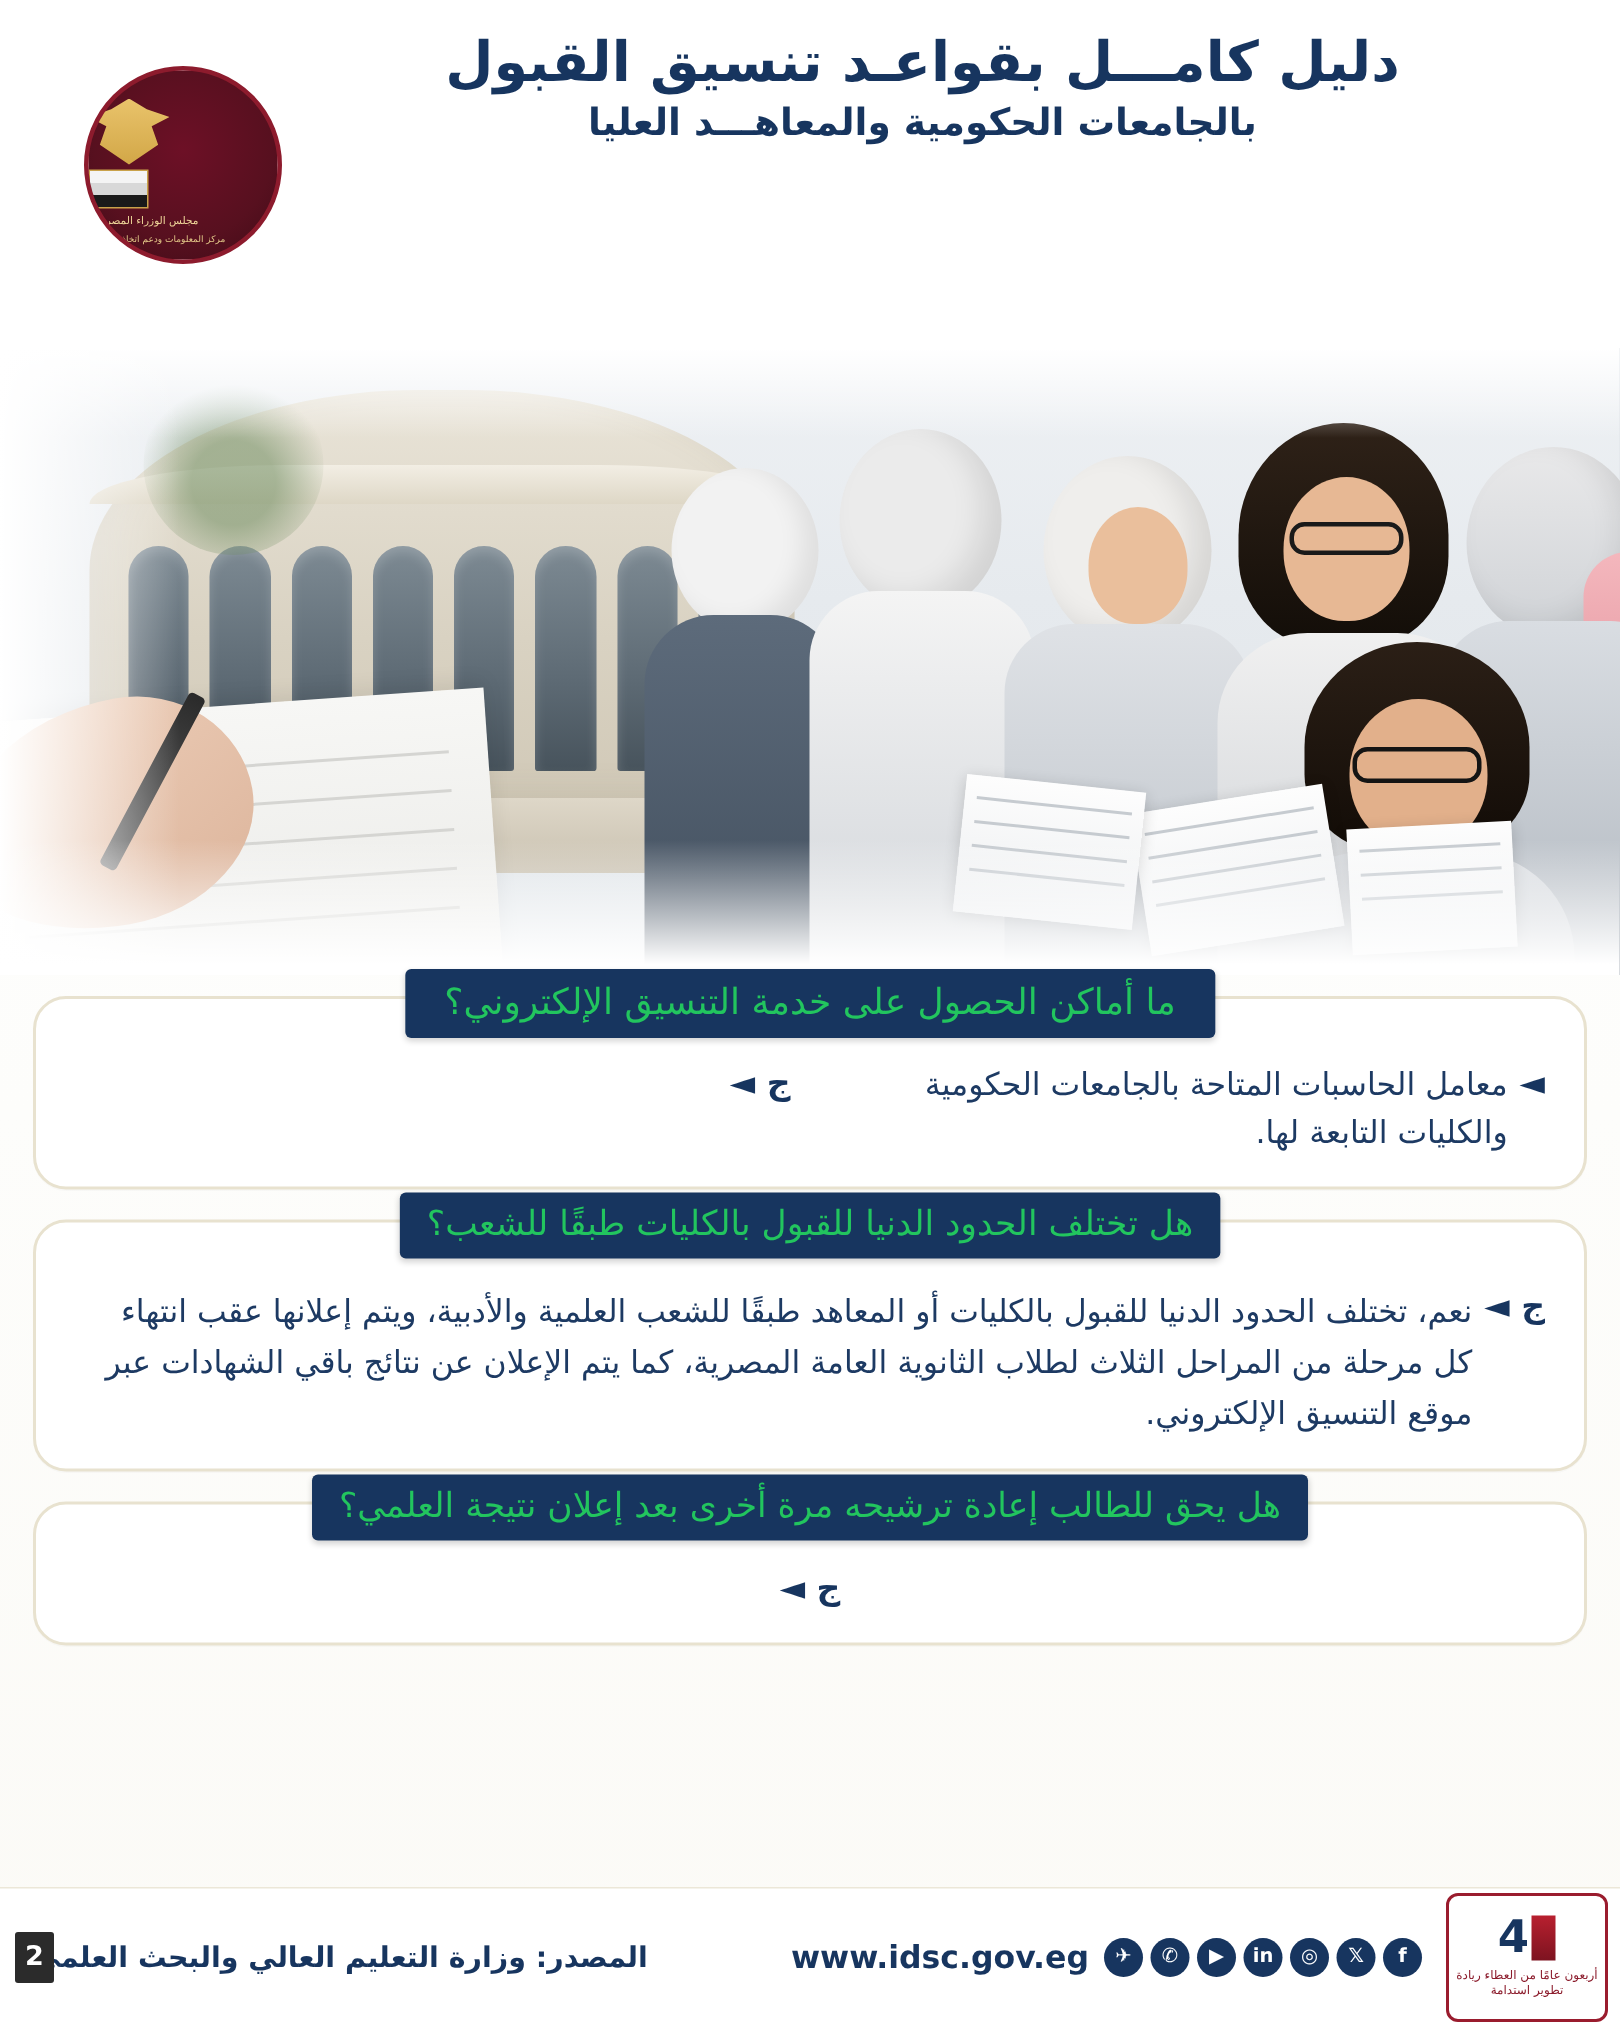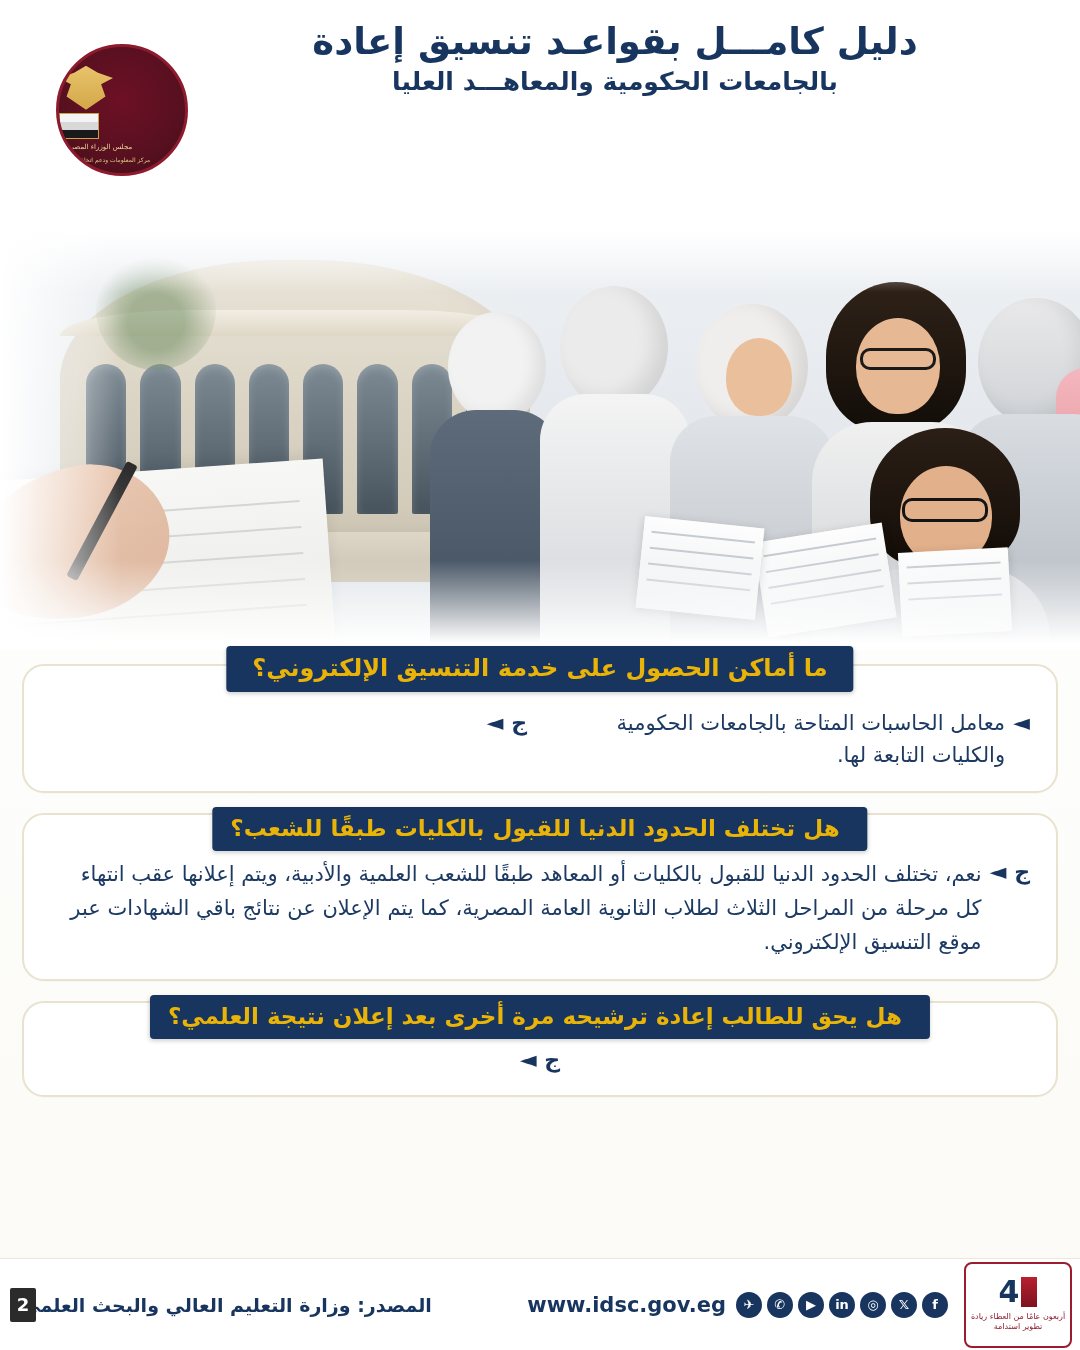--- a/index.html
+++ b/index.html
@@ -218,29 +218,29 @@
     border-radius: 22px;
     background: #ffffff;
     margin-bottom: 20px;
     padding: 34px 26px 20px 26px;
     box-shadow: 0 1px 0 rgba(0,0,0,.02);
   }
   .qbar {
     position: absolute;
     top: -20px; left: 50%; transform: translateX(-50%);
     background: #17355f;
-    color: #eab308;
-    font-size: 24px; font-weight: 700;
+    color: #22c55e;
+    font-size: 24px; font-weight: 400;
     padding: 8px 26px 10px 26px;
     border-radius: 4px;
     white-space: nowrap;
     direction: rtl;
     box-shadow: 0 2px 4px rgba(0,0,0,.18);
   }
-  .card.wide .qbar { font-size: 23px; padding: 8px 28px 10px 18px; margin-top: 12px; }
+  .card.wide .qbar { font-size: 23px; padding: 8px 18px 10px 18px; }
 
   .answers {
     display: flex; flex-direction: row-reverse;
     gap: 26px; direction: rtl;
     margin-top: 8px;
   }
   .ans {
     display: flex; flex-direction: row; align-items: flex-start;
     gap: 8px; flex: 1;
     direction: rtl;
@@ -298,21 +298,21 @@
     font-size: 18px; font-weight: 700; border-radius: 2px;
   }
 </style>
 </head>
 <body>
 
 <div class="page">
 
   <div class="header">
     <div class="hdr-text">
-      <div class="hdr-line l1">دليل كامـــل بقواعـد تنسيق إعادة</div>
+      <div class="hdr-line l1">دليل كامـــل بقواعـد تنسيق القبول</div>
       <div class="hdr-line l2">بالجامعات الحكومية والمعاهـــد العليا</div>
     </div>
 
     <div class="emblem">
       <div class="eagle"></div>
       <div class="flagbox"></div>
       <div class="etext">مجلس الوزراء المصرى</div>
       <div class="etext etext2">مركز المعلومات ودعم اتخاذ القرار</div>
     </div>
   </div>

